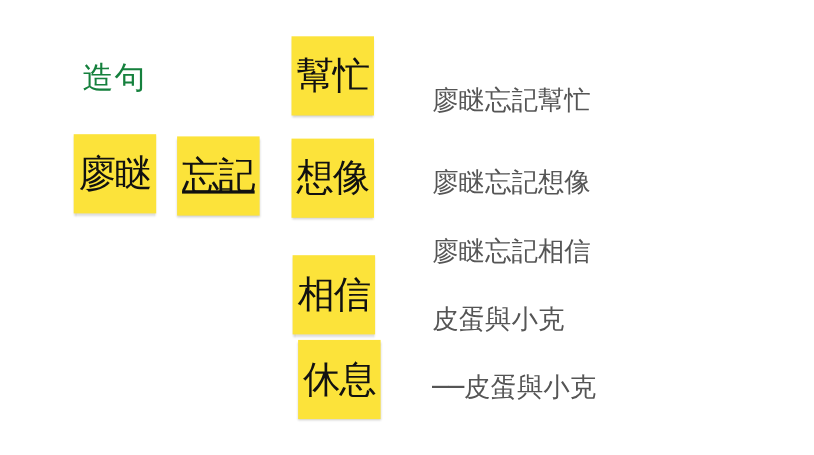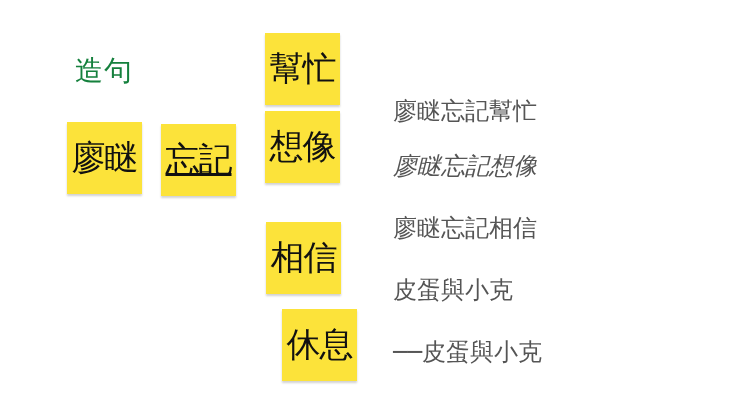--- a/index.html
+++ b/index.html
@@ -19,27 +19,27 @@
 
 <div class="note" style="left:67px; top:122px;">
   <span>廖瞇</span>
 </div>
 <div class="note" style="left:161px; top:124px;text-decoration:underline;">
   <span>忘記</span>
 </div>
 <div class="note" style="left:265px; top:33px;">
   <span>幫忙</span>
 </div>
-<div class="note" style="left:265px; top:111px;">
+<div class="note" style="left:265px; top:126px;">
   <span>想像</span>
 </div>
-<div class="note" style="left:266px; top:222px;">
+<div class="note" style="left:266px; top:232px;">
   <span>相信</span>
 </div>
-<div class="note" style="left:282px; top:309px;">
+<div class="note" style="left:271px; top:309px;">
   <span>休息</span>
 </div>
 
-<div class="sentence" style="top:95px;text-align:center;">廖瞇忘記幫忙</div>
-<div class="sentence" style="top:150px;font-style:italic;">廖瞇忘記想像</div>
+<div class="sentence" style="top:75px;text-align:center;">廖瞇忘記幫忙</div>
+<div class="sentence" style="top:150px;">廖瞇忘記想像</div>
 <div class="sentence" style="top:212px;">廖瞇忘記相信</div>
 <div class="sentence" style="top:274px;">皮蛋與小克</div>
 <div class="sentence" style="top:336px;">──皮蛋與小克</div>
 
 </body></html>

